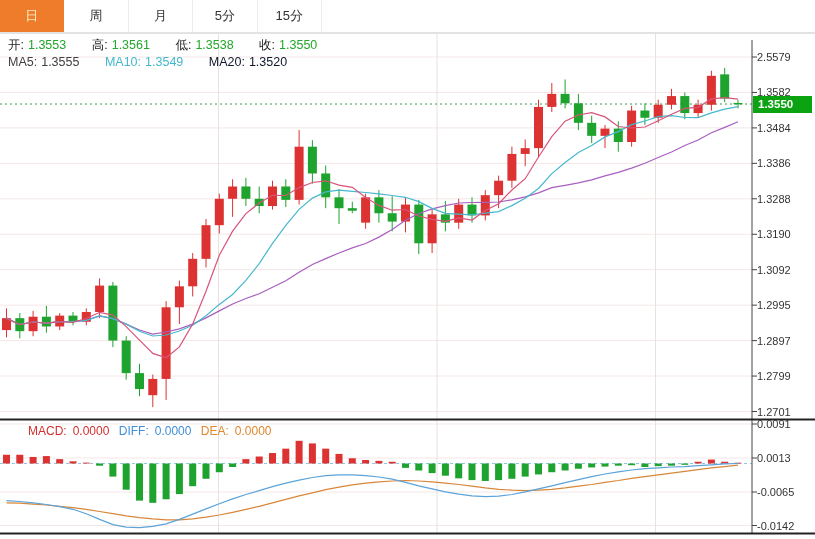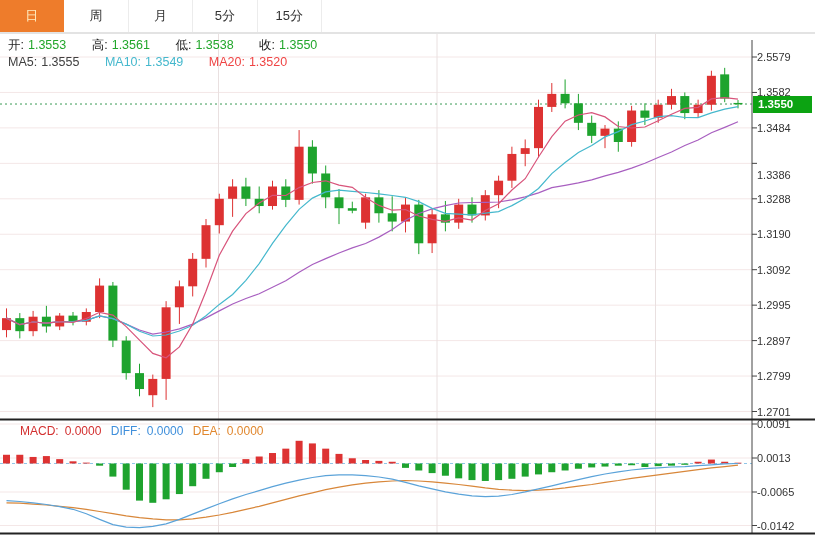--- a/index.html
+++ b/index.html
@@ -21,22 +21,22 @@
   }
   .tab.active{background:#ee7c2b;color:#ffedc2;border-right:1px solid #ee7c2b;}
   
   .quote-row{position:absolute;left:8px;z-index:5;font-size:12.5px;white-space:nowrap;}
   .quote-row span{margin-right:4px;}
   .quote-row .gap{display:inline-block;width:14px;}
   .lbl{color:#222;}
   .val-green{color:#22a62b;}
   .ma5{color:#404040;}
   .ma10{color:#45b8cd;}
-  .ma20{color:#ef4444;text-align:right;}
-  .macd-legend{position:absolute;left:20px;top:424px;z-index:5;font-size:12px;white-space:nowrap;}
+  .ma20{color:#0f172a;text-align:right;}
+  .macd-legend{position:absolute;left:28px;top:424px;z-index:5;font-size:12px;white-space:nowrap;}
   .macd-legend span{margin-right:6px;}
   .macd-t{color:#d32f2f;}
   .diff-t{color:#3f8fdb;}
   .dea-t{color:#e1872e;}
   
   .ylab{
     position:absolute;left:757px;transform:translateY(-50%);
     font-size:11px;color:#333;z-index:4;white-space:nowrap;
   }
   .badge{
@@ -297,21 +297,21 @@
   <span class="diff-t">DIFF:</span><span class="diff-t">0.0000</span>
   <span class="dea-t">DEA:</span><span class="dea-t">0.0000</span>
 </div>
 
 <div class="badge" style="top:95.5px;">1.3550</div>
 
 <div id="axis-labels">
     <div class="ylab" style="top: 57px;">2.5579</div>
     <div class="ylab" style="top: 92.45px;">1.3582</div>
     <div class="ylab" style="top: 127.9px;">1.3484</div>
-    <div class="ylab" style="top: 163.35px; margin-top: 12px;">1.3386</div>
+    <div class="ylab" style="top: 163.35px;">1.3386</div>
     <div class="ylab" style="top: 198.8px;">1.3288</div>
     <div class="ylab" style="top: 234.25px;">1.3190</div>
     <div class="ylab" style="top: 269.7px;">1.3092</div>
     <div class="ylab" style="top: 305.15px;">1.2995</div>
     <div class="ylab" style="top: 340.6px;">1.2897</div>
     <div class="ylab" style="top: 376.05px;">1.2799</div>
     <div class="ylab" style="top: 411.5px;">1.2701</div>
     <div class="ylab" style="top: 424px;">0.0091</div>
     <div class="ylab" style="top: 458px;">0.0013</div>
     <div class="ylab" style="top: 492px;">-0.0065</div>

